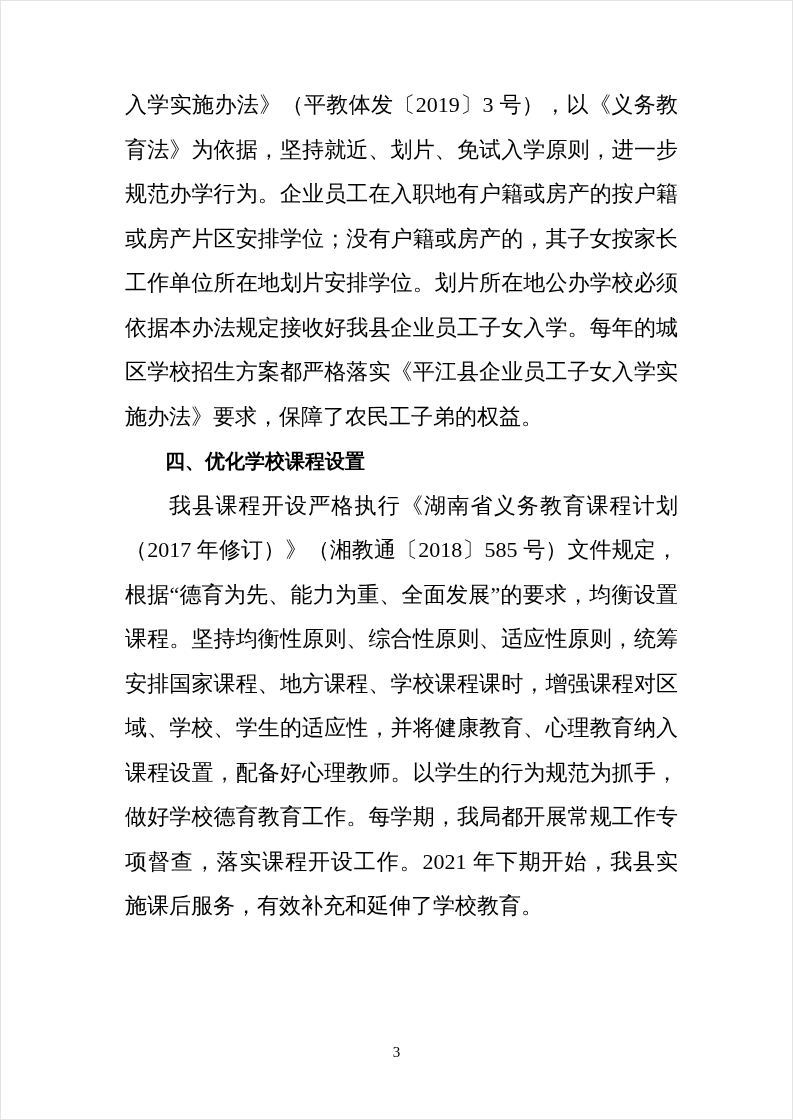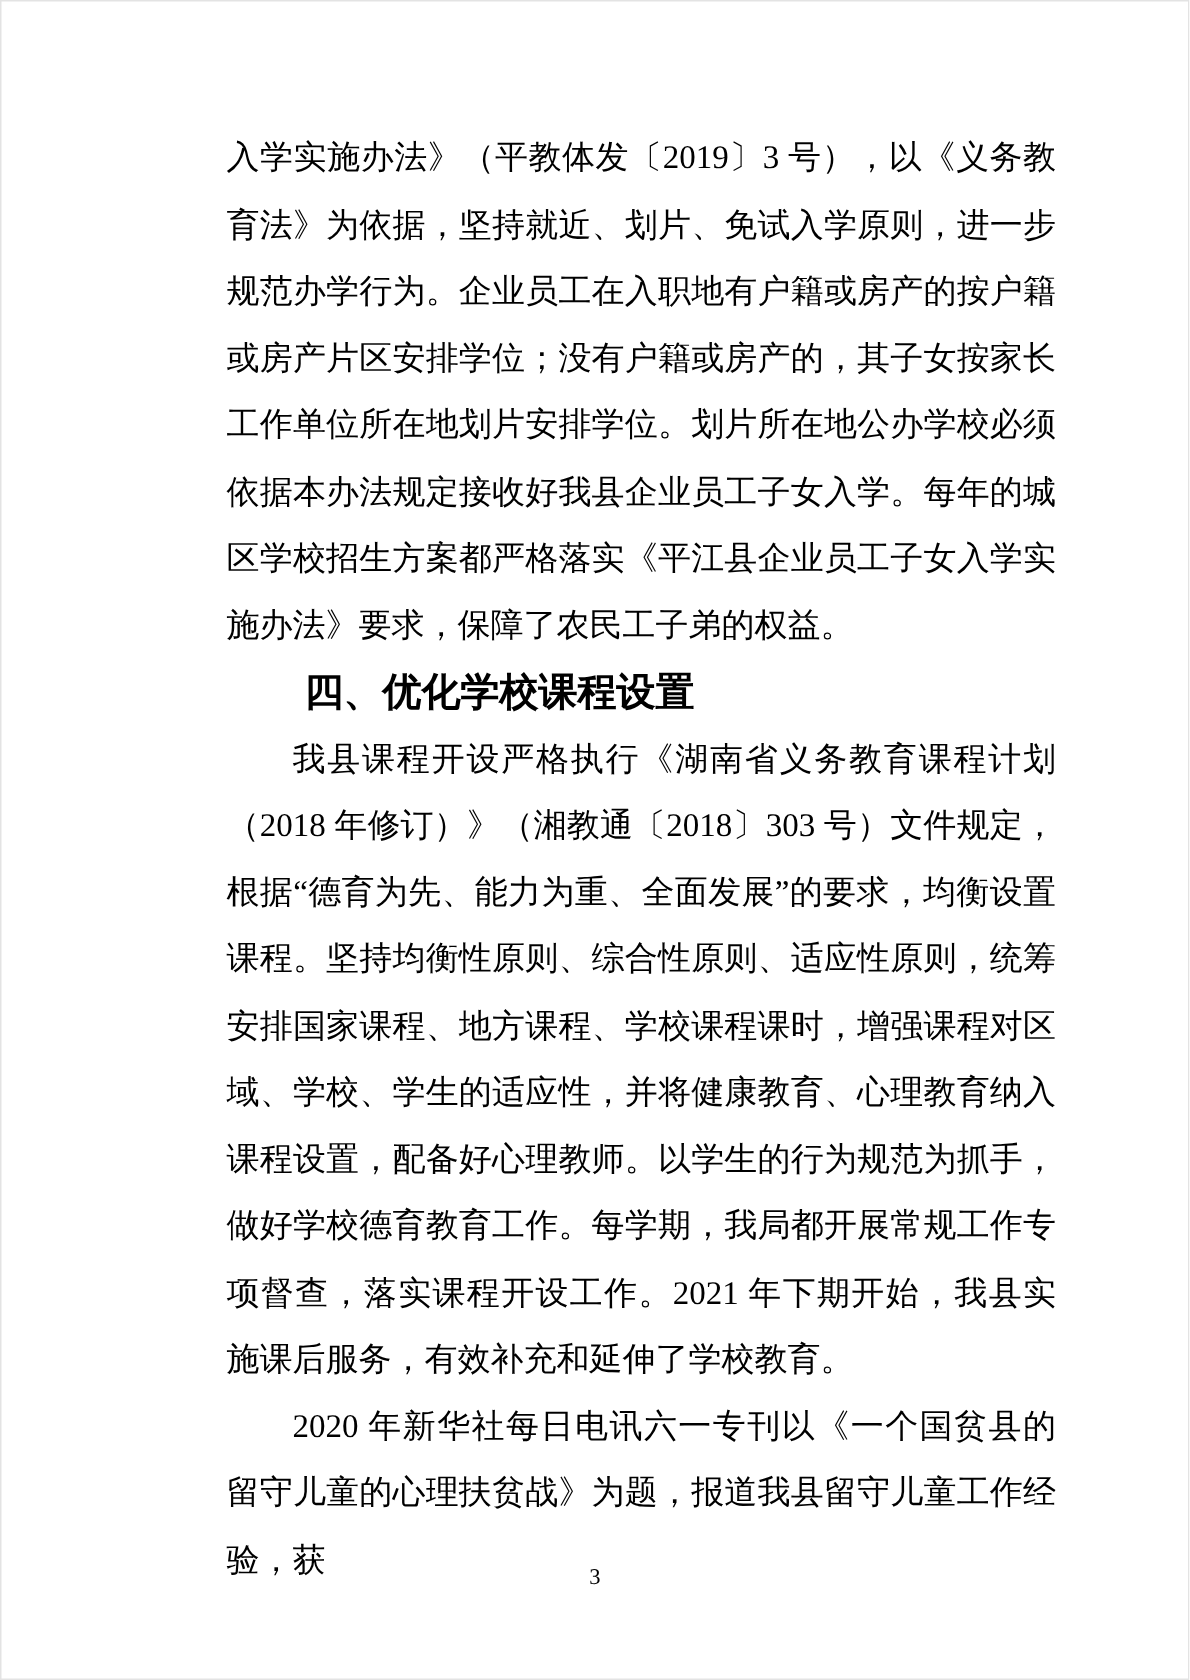--- a/index.html
+++ b/index.html
@@ -11,36 +11,36 @@
     width: 793px;
     height: 1120px;
     background: #ffffff;
     border: 1px solid #e3e3e3;
     overflow: hidden;
     font-family: "Liberation Serif", "DejaVu Serif", serif;
     color: #000000;
   }
   .content {
     position: absolute;
-    left: 150px;
+    left: 124px;
     top: 82px;
     width: 553px;
     font-size: 22px;
     line-height: 44.5px;
   }
   p.body {
     text-align: justify;
     text-justify: inter-ideograph;
     word-break: break-all;
   }
   p.body.indent {
     text-indent: 2em;
   }
   h3.heading {
-    font-size: 26px;
+    font-size: 20px;
     font-weight: bold;
     line-height: 44.5px;
     text-indent: 2em;
     font-family: "Liberation Sans", "DejaVu Sans", sans-serif;
   }
   .page-number {
     position: absolute;
     bottom: 58px;
     left: 0;
     width: 100%;
@@ -52,21 +52,20 @@
 </head>
 <body>
 
 <div class="page">
   <div class="content">
 
     <p class="body">入学实施办法》（平教体发〔2019〕3 号），以《义务教育法》为依据，坚持就近、划片、免试入学原则，进一步规范办学行为。企业员工在入职地有户籍或房产的按户籍或房产片区安排学位；没有户籍或房产的，其子女按家长工作单位所在地划片安排学位。划片所在地公办学校必须依据本办法规定接收好我县企业员工子女入学。每年的城区学校招生方案都严格落实《平江县企业员工子女入学实施办法》要求，保障了农民工子弟的权益。</p>
 
     <h3 class="heading">四、优化学校课程设置</h3>
 
-    <p class="body indent">我县课程开设严格执行《湖南省义务教育课程计划（2018 年修订）》（湘教通〔2018〕303 号）文件规定，根据“德育为先、能力为重、全面发展”的要求，均衡设置课程。坚持均衡性原则、综合性原则、适应性原则，统筹安排国家课程、地方课程、学校课程课时，增强课程对区域、学校、学生的适应性，并将健康教育、心理教育纳入课程设置，配备好心理教师。以学生的行为规范为抓手，做好学校德育教育工作。每学期，我局都开展常规工作专项督查，落实课程开设工作。2021 年下期开始，我县实施课后服务，有效补充和延伸了学校教育。</p>
+    <p class="body indent">我县课程开设严格执行《湖南省义务教育课程计划（2017 年修订）》（湘教通〔2018〕585 号）文件规定，根据“德育为先、能力为重、全面发展”的要求，均衡设置课程。坚持均衡性原则、综合性原则、适应性原则，统筹安排国家课程、地方课程、学校课程课时，增强课程对区域、学校、学生的适应性，并将健康教育、心理教育纳入课程设置，配备好心理教师。以学生的行为规范为抓手，做好学校德育教育工作。每学期，我局都开展常规工作专项督查，落实课程开设工作。2021 年下期开始，我县实施课后服务，有效补充和延伸了学校教育。</p>
 
 
-    <p class="body indent">2020 年新华社每日电讯六一专刊以《一个国贫县的留守儿童的心理扶贫战》为题，报道我县留守儿童工作经验，获</p>
 
   </div>
 
   <div class="page-number">3</div>
 </div>
 
 </body></html>

